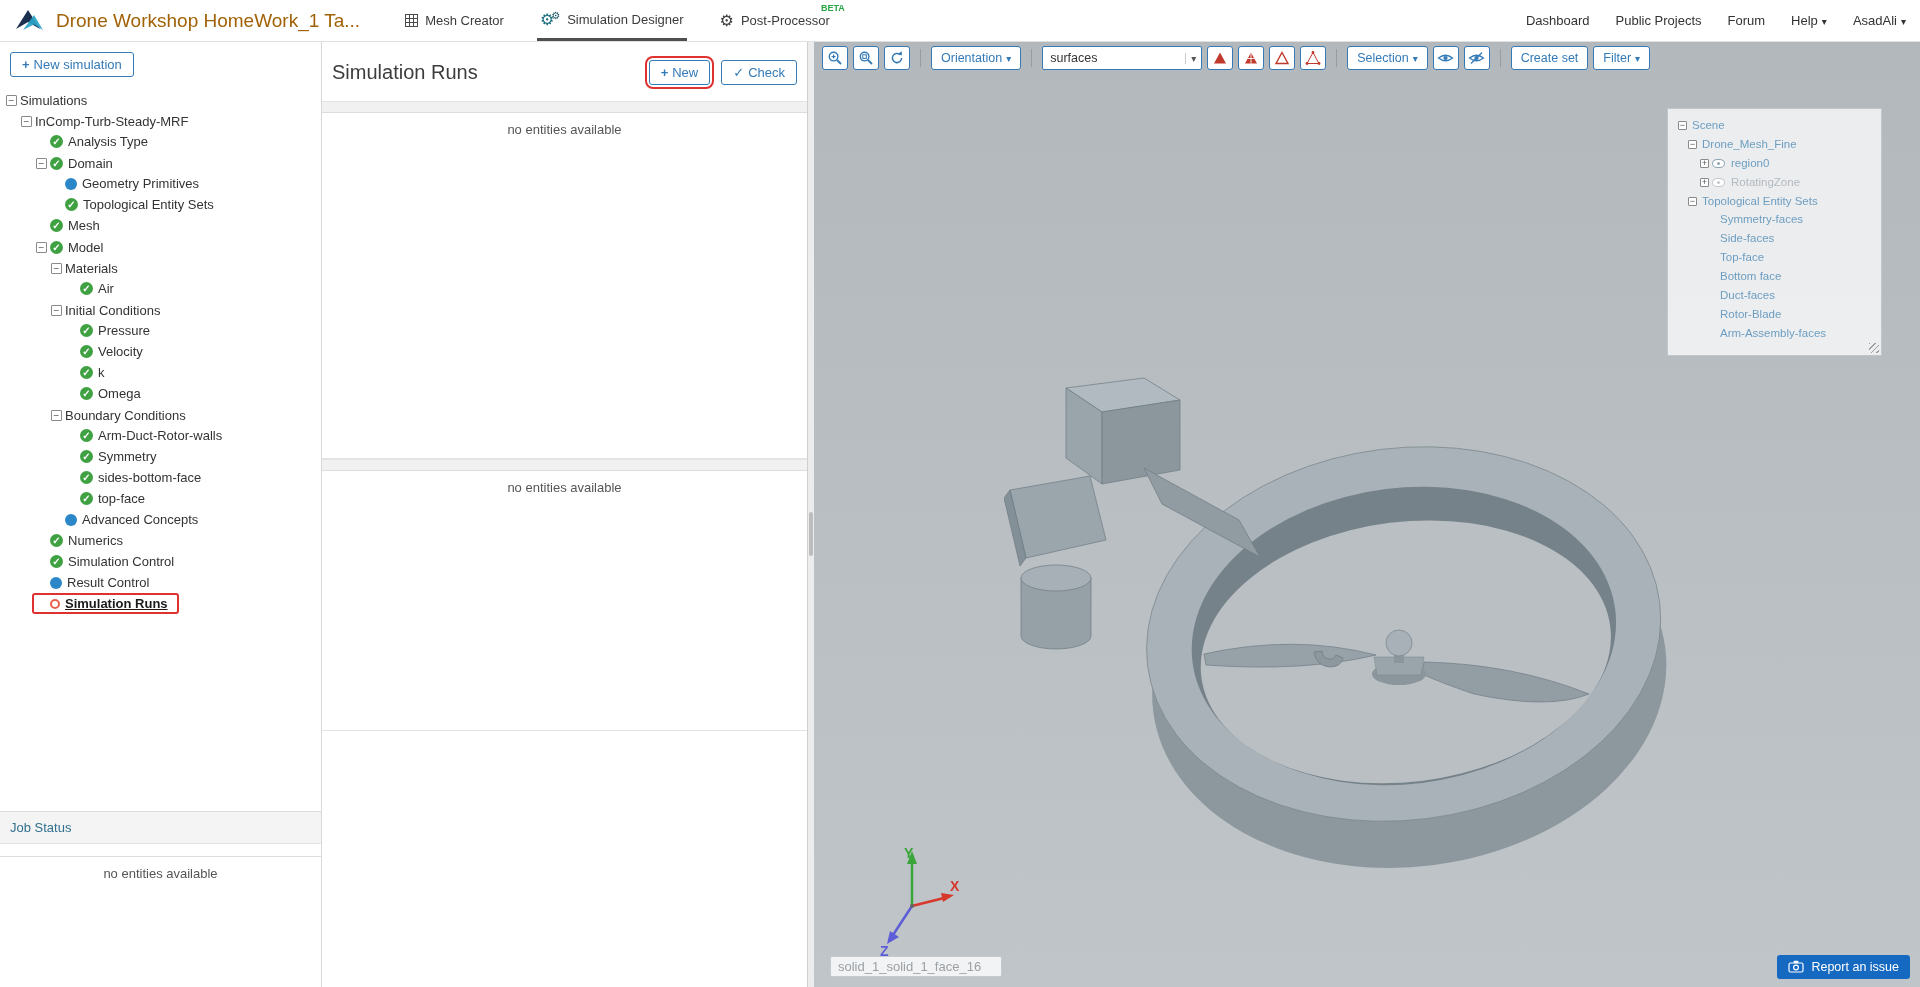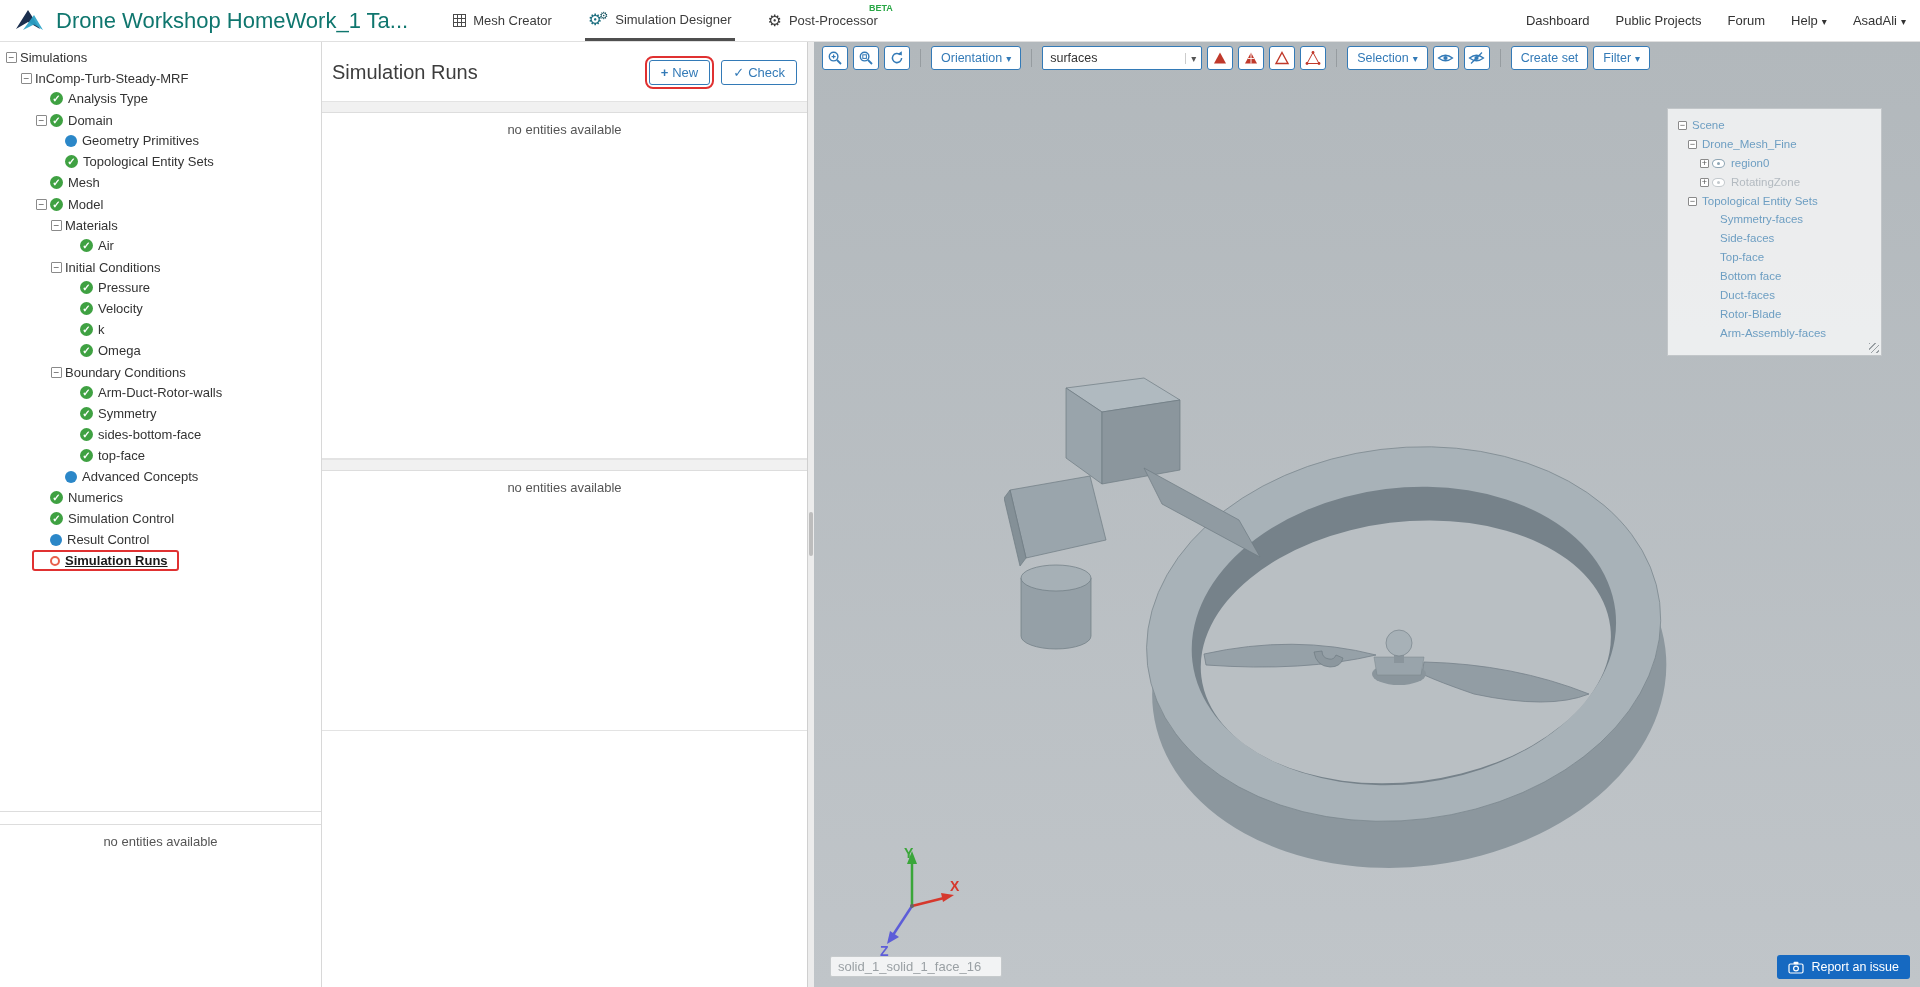--- a/index.html
+++ b/index.html
@@ -3,21 +3,21 @@
 <meta charset="utf-8">
 <style>
   * { box-sizing: border-box; margin: 0; padding: 0; }
   html,body { width: 1920px; height: 987px; overflow: hidden; background: #fff;
     font-family: "Liberation Sans", sans-serif; }
 
   
   header { height: 42px; background: #fff; border-bottom: 1px solid #e0e0e0;
     display: flex; align-items: center; padding: 0 14px; position: relative; z-index: 10; }
   .logo { width: 30px; height: 30px; margin-right: 12px; flex: 0 0 auto; }
-  .proj-title { color: #0f766e; font-size: 22px; white-space: nowrap; }
+  .proj-title { color: #a16207; font-size: 19px; white-space: nowrap; }
   .tabs { display: flex; gap: 30px; align-items: stretch; height: 100%; margin-left: 42px; }
   .tab { position: relative; display: flex; align-items: center; gap: 7px; font-size: 13px;
     color: #3c3c3c; padding: 0 3px; cursor: pointer; }
   .tab.active { border-bottom: 3px solid #4f4f4f; }
   .beta { position: absolute; top: 3px; right: -12px; color: #28a745; font-size: 9px; font-weight: 700; }
   .tabicon { display: inline-block; }
   .ic-mesh { width: 13px; height: 13px; border: 1px solid #4a4a4a;
     background: repeating-linear-gradient(0deg, transparent 0 3px, #4a4a4a 3px 4px),
                 repeating-linear-gradient(90deg, transparent 0 3px, #4a4a4a 3px 4px); }
   .ic-gears::before { content: "\2699"; color: #1d6f80; font-size: 16px; }
@@ -122,21 +122,21 @@
   .slabel { margin-left: 3px; }
   .resize-h { position: absolute; right: 2px; bottom: 2px; width: 10px; height: 10px; cursor: nwse-resize;
     background: repeating-linear-gradient(135deg, #9aa0a4 0 1px, transparent 1px 4px); }
 
   .drone { position: absolute; left: 190px; top: 330px; width: 680px; height: 540px; }
   .gizmo { position: absolute; left: 48px; bottom: 30px; width: 100px; height: 115px; }
   .hoverlabel { position: absolute; left: 16px; bottom: 10px; width: 172px; height: 21px; line-height: 20px;
     background: #f2f3f4; border: 1px solid #c6cacc; border-radius: 2px; color: #9aa0a4;
     font-size: 13px; padding-left: 7px; white-space: nowrap; overflow: hidden; }
   .report { position: absolute; right: 10px; bottom: 8px; background: #1669c1; color: #fff; border: none;
-    border-radius: 3px; font-size: 12.5px; padding: 5px 11px; display: flex; align-items: center; gap: 7px;
+    border-radius: 3px; font-size: 12.5px; padding: 5px 11px; display: flex; gap: 7px;
     cursor: pointer; font-family: inherit; }
 </style>
 </head>
 <body>
 
 <header>
   <span class="logo">
     <svg viewBox="0 0 30 30" width="30" height="30">
       <path d="M2 23 L14 4 L26 23 L14 16 Z" fill="#1b2f4e"></path>
       <path d="M9 24 L20 9 L29 24 L20 18.5 Z" fill="#2aa3c8" opacity="0.92"></path>
@@ -177,20 +177,25 @@
       </div>
       <div class="nav-item caret">
         <span>AsadAli</span><span class="caret-glyph"></span>
       </div>
     </nav>
 </header>
 
 <div class="cols">
 
   <aside class="sidebar">
+    <div class="nswrap">
+      <button class="btn-outline">
+        <span class="plus-ic"></span><span>New simulation</span>
+      </button>
+    </div>
     <div class="tree">
 
     <div class="trow ind0">
           <span class="rowbox">
             <span class="exp-slot exp exp-minus"></span>
 
             <span class="tlabel">Simulations</span>
           </span>
         </div>
         <div class="trow ind1">
@@ -356,20 +361,21 @@
         </div>
         <div class="trow ind2 highlight active">
           <span class="rowbox">
             <span class="exp-slot"></span>
             <span class="ic has-ic ic-ring"></span>
             <span class="tlabel">Simulation Runs</span>
           </span>
         </div>
       </div>
     <div class="jobstatus">
+      <div class="js-head">Job Status</div>
       <div class="js-cols">
 
       <span class="js-col"></span>
           <span class="js-col"></span>
         </div>
       <div class="empty">no entities available</div>
     </div>
   </aside>
 
   <section class="main">

